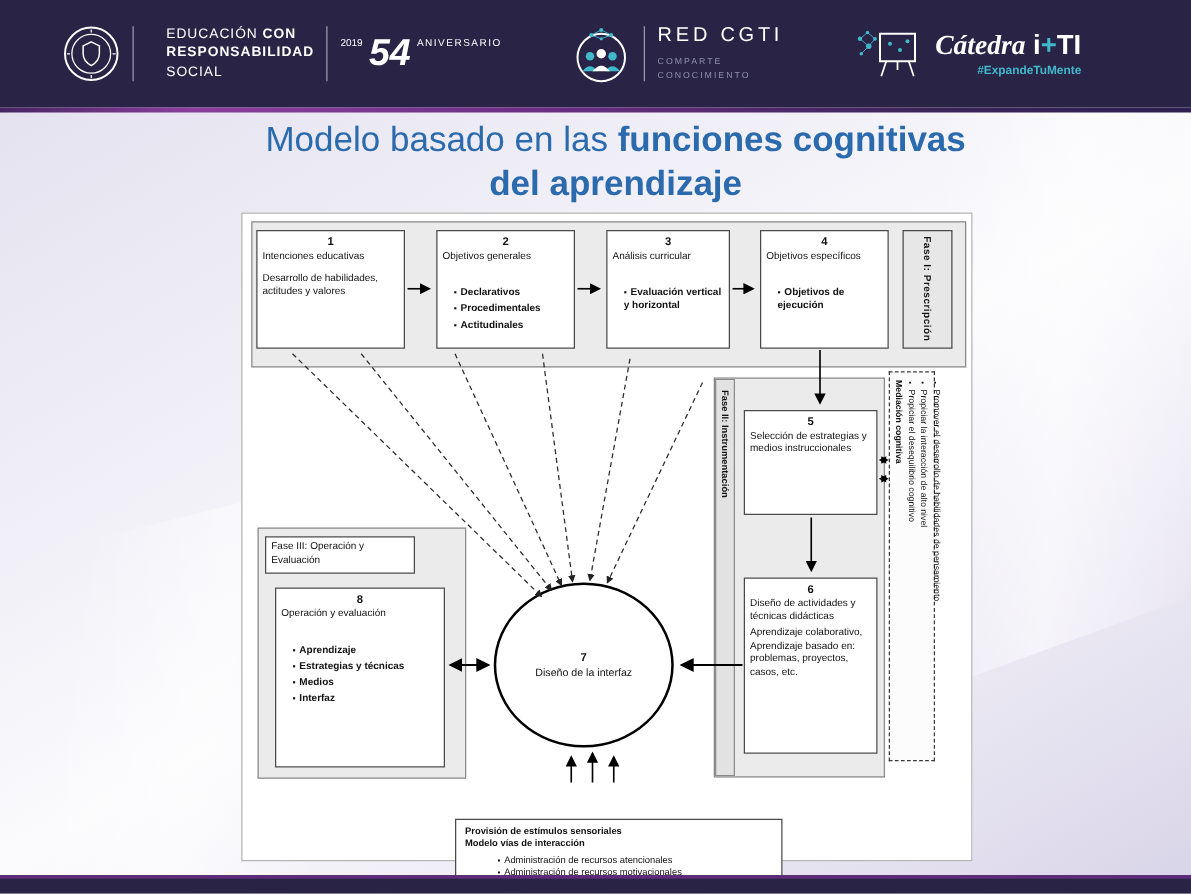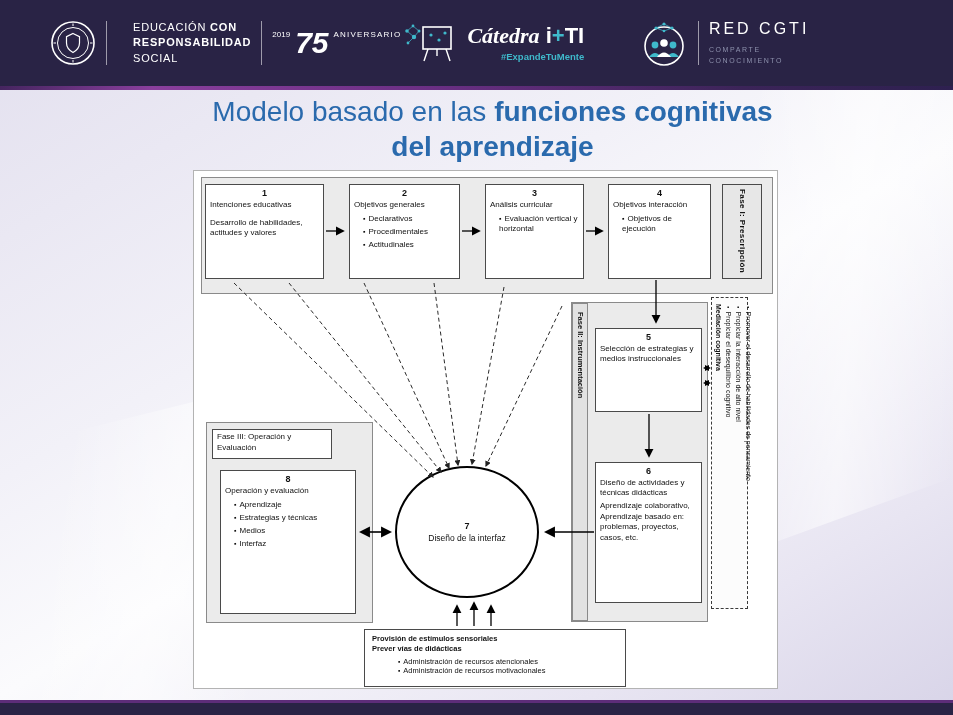--- a/index.html
+++ b/index.html
@@ -45,21 +45,21 @@
            color:#2a6aad; font-size:28px; line-height:35px; font-weight:400; }
   .title b { font-weight:700; }
 
   
   .diagram { position:absolute; left:193px; top:170px; width:585px; height:519px;
              background:#fff; border:1px solid #b3b3b3; z-index:2; }
   .panel { position:absolute; background:#ebebeb; border:1px solid #8a8a8a; }
   .dbox { position:absolute; background:#fff; border:1px solid #4a4a4a; padding:3px 4px;
           font-size:8px; color:#111; line-height:1.3; overflow:hidden; }
   .dbox .num { text-align:center; font-weight:700; font-size:9px; }
-  .blist { list-style:none; margin-top:4px; padding-left:9px; }
+  .blist { list-style:none; margin-top:19px; padding-left:9px;font-weight:bold; }
   .blist li { margin:2.5px 0; }
   .blist li::before { content:"▪"; margin-right:3px; font-size:7px; }
   .vbox { position:absolute; background:#e7e7e7; border:1px solid #4a4a4a;
           display:flex; align-items:center; justify-content:center; }
   .vbox span { writing-mode:vertical-lr; font-size:8px; font-weight:700; letter-spacing:.4px; color:#111; }
   .vcol { position:absolute; background:#e2e2e2; border:1px solid #8a8a8a;
           display:flex; justify-content:center; padding-top:8px; }
   .vcol span { writing-mode:vertical-lr; font-size:7.5px; font-weight:700; color:#111; }
   .med { position:absolute; background:#fcfcfc; border:1px dashed #3a3a3a; padding:6px 2px; }
   .med-inner { writing-mode:vertical-lr; height:100%; font-size:7px; line-height:9px; color:#111; }
@@ -86,21 +86,21 @@
   .f1label { left:528px; top:13px; width:40px; height:95px; }
   .f2panel { left:377px; top:131px; width:137px; height:320px; }
   .f2label { left:378px; top:132px; width:16px; height:318px; }
   .b5 { left:401px; top:157px; width:107px; height:84px; }
   .b6 { left:401px; top:291px; width:107px; height:141px; }
   .medbox { left:517px; top:126px; width:37px; height:312px; }
   .f3panel { left:12px; top:251px; width:167px; height:201px; }
   .f3labelpos { left:18px; top:258px; width:120px; height:30px; }
   .b8 { left:26px; top:299px; width:136px; height:144px; }
   .circlepos { left:201px; top:295px; width:144px; height:132px; }
-  .bottompos { left:170px; top:458px; width:262px; height:58px; }
+  .bottompos { left:170px; top:484px; width:262px; height:58px; }
 
   .arrows { position:absolute; left:0; top:0; z-index:4; pointer-events:none; }
   .solid { stroke:#000; stroke-width:1.3; }
   .solid2 { stroke:#000; stroke-width:1.6; }
   .dash { stroke:#2a2a2a; stroke-width:1; stroke-dasharray:4 3; }
 </style>
 </head>
 <body>
 
 <div class="page">
@@ -123,22 +123,58 @@
       </svg>
       <div class="vdiv"></div>
       <div class="edu-text">
         <div><span>EDUCACIÓN</span> <span class="bold">CON</span></div>
         <div class="bold">RESPONSABILIDAD</div>
         <div>SOCIAL</div>
       </div>
       <div class="vdiv"></div>
       <div class="anniv">
         <span class="year">2019</span>
-        <span class="num">75</span>
+        <span class="num">54</span>
         <span class="txt">ANIVERSARIO</span>
+      </div>
+    </div>
+
+    <div class="logo-group logo-center">
+      <svg width="48" height="48" viewBox="0 0 48 48">
+        <circle cx="24" cy="27" r="19" fill="none" stroke="#fff" stroke-width="1.6"></circle>
+        <g fill="#3fb9cb">
+          <circle cx="16" cy="9" r="1.6"></circle>
+            <circle cx="24" cy="5" r="1.6"></circle>
+            <circle cx="32" cy="9" r="1.6"></circle>
+            <circle cx="24" cy="12" r="1.3"></circle>
+        </g>
+        <g stroke="#3fb9cb" stroke-width=".7">
+          <line x1="16" y1="9" x2="24" y2="5"></line>
+            <line x1="24" y1="5" x2="32" y2="9"></line>
+          <line x1="16" y1="9" x2="24" y2="12"></line>
+            <line x1="32" y1="9" x2="24" y2="12"></line>
+        </g>
+        <g fill="#3fb9cb">
+          <circle cx="15" cy="26" r="3.4"></circle>
+            <path d="M9 38 q6 -8 12 0 z"></path>
+          <circle cx="33" cy="26" r="3.4"></circle>
+            <path d="M27 38 q6 -8 12 0 z"></path>
+        </g>
+        <g fill="#fff">
+          <circle cx="24" cy="24" r="3.8"></circle>
+            <path d="M17 38 q7 -9 14 0 z"></path>
+        </g>
+      </svg>
+      <div class="vdiv"></div>
+      <div class="redcgti-text">
+        <div class="main">RED CGTI</div>
+        <div class="sub">
+          <div>COMPARTE</div>
+          <div>CONOCIMIENTO</div>
+        </div>
       </div>
     </div>
 
     <div class="logo-group">
       <svg width="56" height="44" viewBox="0 0 56 44">
         <g fill="#3fb9cb">
           <circle cx="6" cy="10" r="1.8"></circle>
             <circle cx="12" cy="5" r="1.4"></circle>
             <circle cx="13" cy="16" r="2.2"></circle>
           <circle cx="7" cy="22" r="1.4"></circle>
@@ -159,56 +195,20 @@
             <circle cx="30" cy="14" r="1.6"></circle>
             <circle cx="38" cy="19" r="1.6"></circle>
             <circle cx="44" cy="12" r="1.6"></circle>
           </g>
       </svg>
       <div class="catedra-text">
         <div class="catedra-line"><span class="catedra-script">Cátedra</span> <span class="catedra-i">i</span><span class="catedra-plus">+</span><span class="catedra-ti">TI</span></div>
         <div class="catedra-tag">#ExpandeTuMente</div>
       </div>
     </div>
-
-    <div class="logo-group logo-center">
-      <svg width="48" height="48" viewBox="0 0 48 48">
-        <circle cx="24" cy="27" r="19" fill="none" stroke="#fff" stroke-width="1.6"></circle>
-        <g fill="#3fb9cb">
-          <circle cx="16" cy="9" r="1.6"></circle>
-            <circle cx="24" cy="5" r="1.6"></circle>
-            <circle cx="32" cy="9" r="1.6"></circle>
-            <circle cx="24" cy="12" r="1.3"></circle>
-        </g>
-        <g stroke="#3fb9cb" stroke-width=".7">
-          <line x1="16" y1="9" x2="24" y2="5"></line>
-            <line x1="24" y1="5" x2="32" y2="9"></line>
-          <line x1="16" y1="9" x2="24" y2="12"></line>
-            <line x1="32" y1="9" x2="24" y2="12"></line>
-        </g>
-        <g fill="#3fb9cb">
-          <circle cx="15" cy="26" r="3.4"></circle>
-            <path d="M9 38 q6 -8 12 0 z"></path>
-          <circle cx="33" cy="26" r="3.4"></circle>
-            <path d="M27 38 q6 -8 12 0 z"></path>
-        </g>
-        <g fill="#fff">
-          <circle cx="24" cy="24" r="3.8"></circle>
-            <path d="M17 38 q7 -9 14 0 z"></path>
-        </g>
-      </svg>
-      <div class="vdiv"></div>
-      <div class="redcgti-text">
-        <div class="main">RED CGTI</div>
-        <div class="sub">
-          <div>COMPARTE</div>
-          <div>CONOCIMIENTO</div>
-        </div>
-      </div>
-    </div>
   </header>
   <div class="accent-line"></div>
 
   <h1 class="title"><span>Modelo basado en las</span> <b>funciones cognitivas</b><br><b>del aprendizaje</b></h1>
 
   <div class="diagram">
 
     <div class="panel f1strip"></div>
 
     <div class="dbox b1">
@@ -230,21 +230,21 @@
     <div class="dbox b3">
       <div class="num">3</div>
       <div>Análisis curricular</div>
       <ul class="blist">
         <li>Evaluación vertical y horizontal</li>
       </ul>
     </div>
 
     <div class="dbox b4">
       <div class="num">4</div>
-      <div>Objetivos interacción</div>
+      <div>Objetivos específicos</div>
       <ul class="blist">
         <li>Objetivos de ejecución</li>
       </ul>
     </div>
 
     <div class="vbox f1label">
         <span>Fase I: Prescripción</span>
       </div>
 
     <div class="panel f2panel"></div>
@@ -286,21 +286,21 @@
       </ul>
     </div>
 
     <div class="circle circlepos">
       <div class="num">7</div>
       <div>Diseño de la interfaz</div>
     </div>
 
     <div class="bottombox bottompos">
       <div class="hline">Provisión de estímulos sensoriales</div>
-      <div class="hline">Prever vías de didácticas</div>
+      <div class="hline">Modelo vías de interacción</div>
       <ul>
         <li>Administración de recursos atencionales</li>
         <li>Administración de recursos motivacionales</li>
       </ul>
     </div>
 
     <svg class="arrows" width="585" height="519" viewBox="0 0 585 519">
       <defs>
         <marker id="ah" viewBox="0 0 10 10" refX="8" refY="5" markerWidth="7" markerHeight="7" orient="auto-start-reverse">
           <path d="M0,0 L10,5 L0,10 z" fill="#000"></path>

